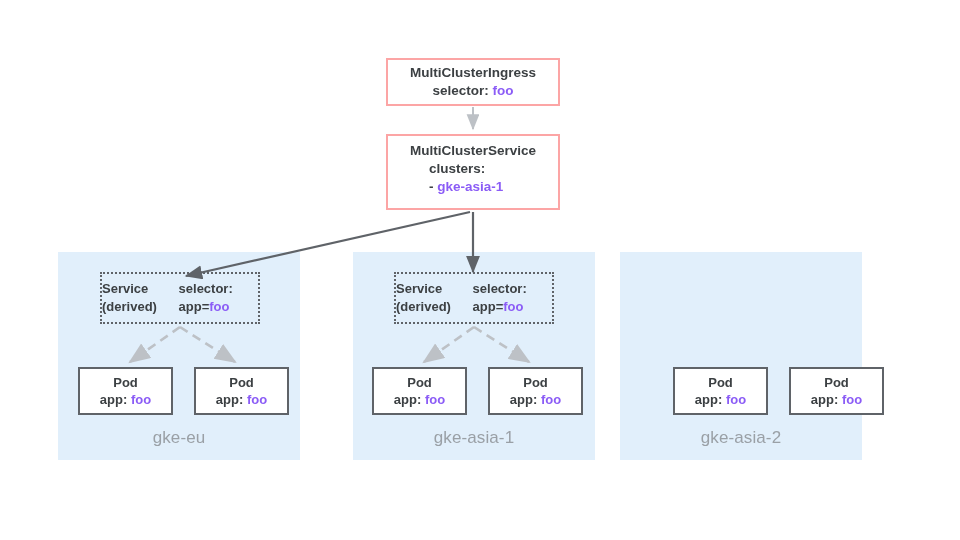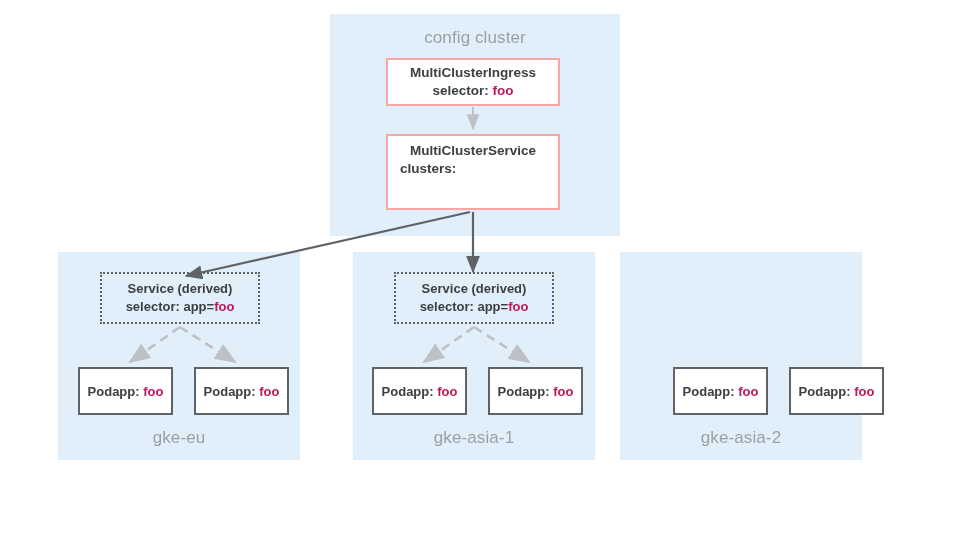--- a/index.html
+++ b/index.html
@@ -46,63 +46,63 @@
     position: absolute;
     background: #ffffff;
     border: 2px solid #fca5a5;
     box-sizing: border-box;
     color: #3c4043;
     font-size: 13.5px;
     font-weight: bold;
     line-height: 18px;
   }
   .box .ctr { text-align: center; }
-  .blue { color: #be185d; }
+  .blue { color: #8b5cf6; }
 
   
   #box-mci {
     left: 386px; top: 58px; width: 174px; height: 48px;
     display: flex; flex-direction: column;
     align-items: center; justify-content: center;
   }
   
   #box-mcs {
     left: 386px; top: 134px; width: 174px; height: 76px;
     padding: 6px 0 8px 0;
   }
   #box-mcs .hdr { text-align: center; }
-  #box-mcs .body { padding-left: 12px; }
+  #box-mcs .body { padding-left: 12px; margin-left: 29px; }
 
   
   .svc-box {
     position: absolute;
     border: 2px dotted #5f6368;
     background: transparent;
     box-sizing: border-box;
     width: 160px; height: 52px;
     top: 272px;
-    display: flex; flex-direction: column;
+    display: flex; 
     align-items: center; justify-content: center;
     color: #3c4043;
     font-size: 13px;
     font-weight: bold;
     line-height: 18px;
   }
   #svc-eu    { left: 100px; }
   #svc-asia1 { left: 394px; }
 
   
   .pod {
     position: absolute;
     top: 367px;
     width: 95px; height: 48px;
     background: #ffffff;
     border: 2px solid #5f6368;
     box-sizing: border-box;
-    display: flex; flex-direction: row;
+    display: flex; flex-direction: column;
     align-items: center; justify-content: center;
     color: #3c4043;
     font-size: 13px;
     font-weight: bold;
     line-height: 17px;
   }
   #pod-eu-1    { left: 78px;  }
   #pod-eu-2    { left: 194px; }
   #pod-asia1-1 { left: 372px; }
   #pod-asia1-2 { left: 488px; }
@@ -115,23 +115,20 @@
     left: 0; top: 0;
     width: 960px; height: 540px;
     pointer-events: none;
   }
 </style>
 </head>
 <body>
 
 <div id="stage">
 
-  <div class="panel" id="panel-config">
-    <div class="panel-title">config cluster</div>
-  </div>
 
   <div class="panel panel-bottom" id="panel-eu">
     <div class="panel-title">gke-eu</div>
   </div>
   <div class="panel panel-bottom" id="panel-asia1">
     <div class="panel-title">gke-asia-1</div>
   </div>
   <div class="panel panel-bottom" id="panel-asia2">
     <div class="panel-title">gke-asia-2</div>
   </div>
@@ -167,20 +164,24 @@
     <div class="ctr">
       <span>selector:</span>
       <span class="blue">foo</span>
     </div>
   </div>
 
   <div class="box" id="box-mcs">
     <div class="hdr">MultiClusterService</div>
     <div class="body">
       <div>clusters:</div>
+      <div>
+        <span>-</span>
+        <span class="blue">gke-asia-1</span>
+      </div>
     </div>
   </div>
 
   <div class="svc-box" id="svc-eu">
     <div>Service (derived)</div>
     <div>
       <span>selector: app=</span><span class="blue">foo</span>
     </div>
   </div>
 

